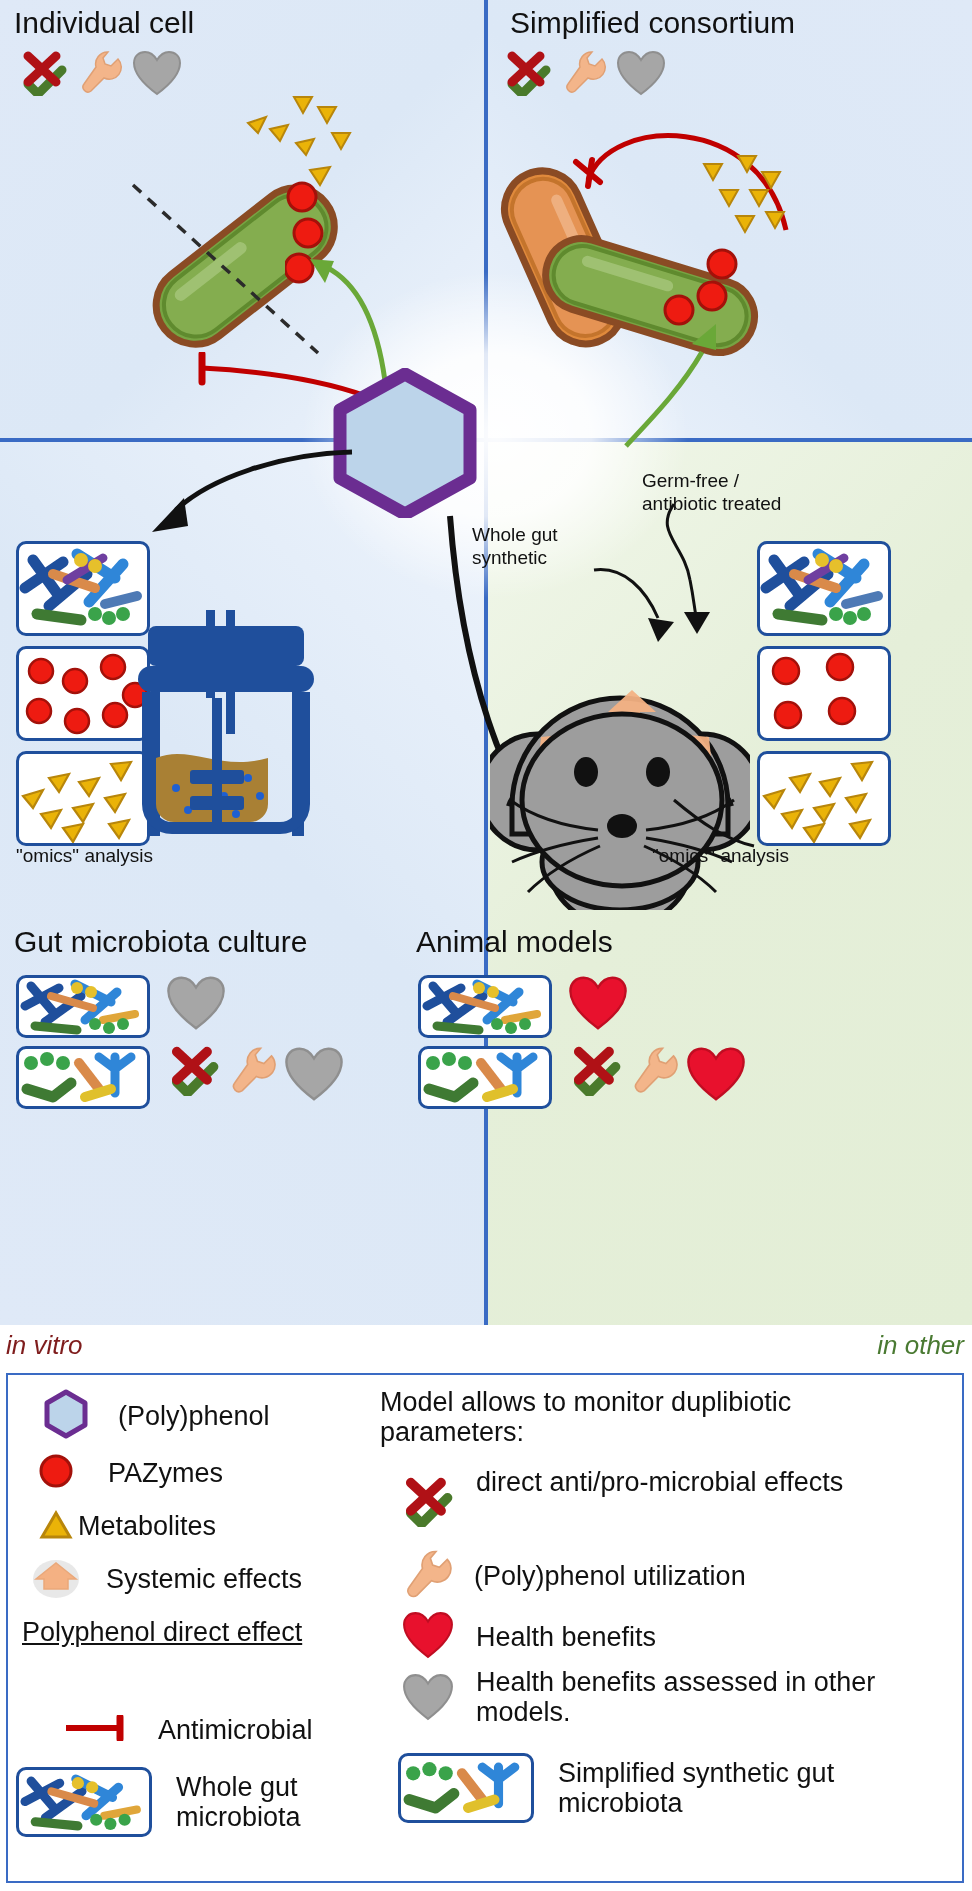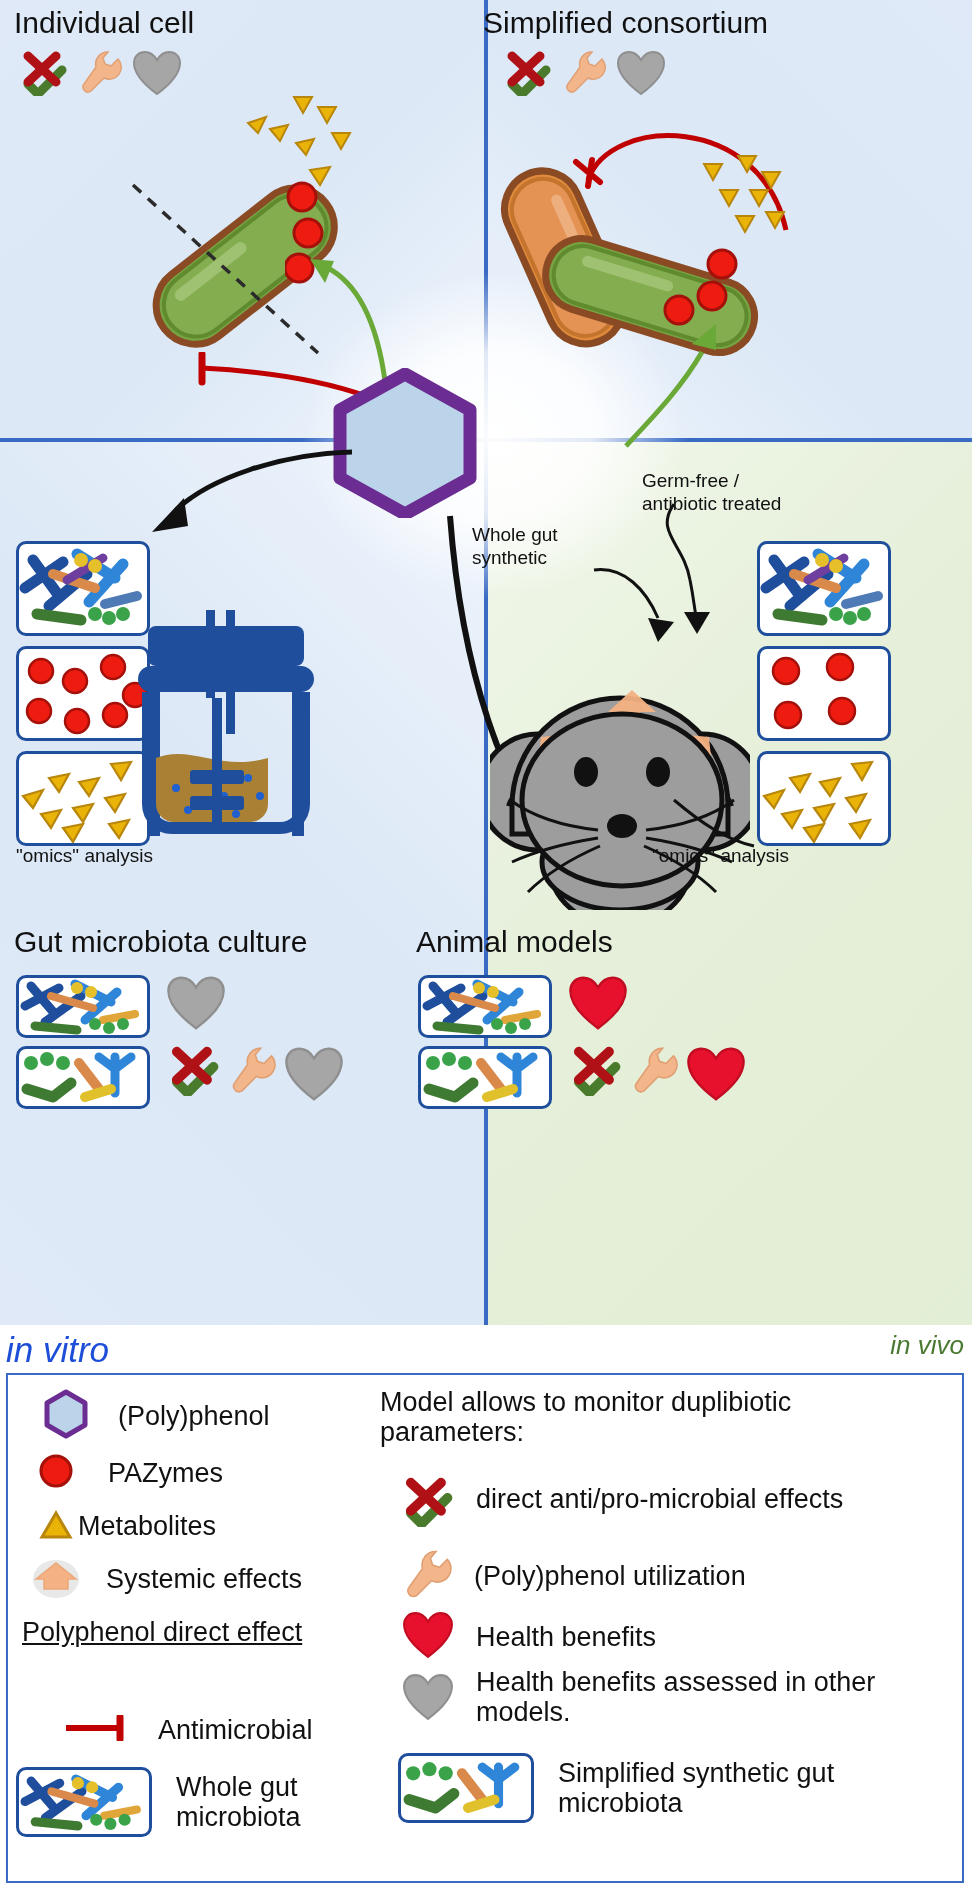--- a/index.html
+++ b/index.html
@@ -23,21 +23,21 @@
 
   
   .ic{position:absolute;}
   .ic svg{display:block;}
 
   
   #hexwrap{position:absolute;left:330px;top:368px;width:150px;height:150px;}
 
   
   #band{position:absolute;left:0;top:1325px;width:972px;height:48px;background:#fff;}
-  #invitro{position:absolute;left:6px;top:1330px;font-size:35px;font-style:italic;color:#1d4ed8;}
+  #invitro{position:absolute;left:6px;top:1330px;font-size:26px;font-style:italic;color:#7f1d1d;}
   #invivo{position:absolute;right:8px;top:1330px;font-size:26px;font-style:italic;color:#4a7a32;}
 
   
   #legend{position:absolute;left:6px;top:1373px;width:958px;height:510px;background:#fff;border:2px solid #3a6bc4;box-sizing:border-box;}
   .lg-row{position:absolute;display:flex;align-items:center;}
   .lg-txt{font-size:27px;color:#111;line-height:1.12;}
   .lg-head{font-size:27px;color:#111;text-decoration:underline;}
 
   
   .plabel{position:absolute;font-size:19px;color:#111;line-height:1.2;}
@@ -116,21 +116,21 @@
   <svg style="position:absolute;left:300px;top:245px;" width="95" height="140">
     <path d="M85 136 C78 85 62 40 26 22" stroke="#6aa838" stroke-width="5" fill="none"></path>
     <path d="M10 14 L34 16 L25 38 Z" fill="#6aa838"></path>
   </svg>
 
   <svg style="position:absolute;left:170px;top:352px;" width="200" height="50">
     <path d="M196 44 C140 24 70 18 32 16" stroke="#c00000" stroke-width="5" fill="none"></path>
     <path d="M32 2 L32 30" stroke="#c00000" stroke-width="7" stroke-linecap="round"></path>
   </svg>
 
-  <div class="qtitle" style="left:483px;top:6px;">Simplified consortium</div>
+  <div class="qtitle" style="left:510px;top:6px;">Simplified consortium</div>
 
   <div class="ic" style="left:502px;top:48px;">
     <svg width="50" height="48" viewBox="0 0 50 48">
       <path d="M10 36 L20 46 L44 22" stroke="#4a7a2b" stroke-width="9" fill="none" stroke-linecap="round"></path>
       <path d="M10 8 L38 34 M38 8 L10 34" stroke="#b01116" stroke-width="9" stroke-linecap="round"></path>
     </svg>
   </div>
   <div class="ic" style="left:562px;top:48px;">
     <svg width="44" height="48" viewBox="0 0 44 48">
       <path d="M30 4a12 12 0 0 0-12 15l-12 17a5 5 0 0 0 7 7l13-13a12 12 0 0 0 14-19l-7 7-6-2-2-6z" fill="#f3b58a" stroke="#e0a074" stroke-width="1.5"></path>
@@ -525,21 +525,21 @@
     </svg>
   </div>
   <div class="ic" style="left:686px;top:1046px;">
     <svg width="60" height="56" viewBox="0 0 50 46">
       <path d="M25 44C6 30 2 20 2 13 2 6 7 2 13 2c5 0 9 3 12 8 3-5 7-8 12-8 6 0 11 4 11 11 0 7-4 17-23 31z" fill="#e8112d" stroke="#c00d22" stroke-width="2"></path>
     </svg>
   </div>
 
   <div id="band"></div>
   <div id="invitro">in vitro</div>
-  <div id="invivo">in vivo</div>
+  <div id="invivo">in other</div>
 
   <div id="legend">
 
     <div class="lg-row" style="left:36px;top:14px;">
       <span>
         <svg width="44" height="50" viewBox="0 0 44 50">
             <polygon points="22,3 41,14 41,36 22,47 3,36 3,14" fill="#bcd4ea" stroke="#6b2d91" stroke-width="5" stroke-linejoin="round"></polygon>
           </svg>
       </span>
       <span class="lg-txt" style="margin-left:30px;">(Poly)phenol</span>
@@ -581,21 +581,21 @@
         <svg width="68" height="26" viewBox="0 0 68 26">
           <path d="M2 13 L56 13" stroke="#c00000" stroke-width="6"></path>
           <path d="M56 2 L56 24" stroke="#c00000" stroke-width="7" stroke-linecap="round"></path>
         </svg>
       </span>
       <span class="lg-txt" style="margin-left:26px;">Antimicrobial</span>
     </div>
 
     <div class="lg-txt" style="position:absolute;left:372px;top:12px;width:560px;">Model allows to monitor duplibiotic parameters:</div>
 
-    <div class="lg-row" style="left:392px;top:92px;align-items:center;">
+    <div class="lg-row" style="left:392px;top:92px;align-items:flex-start;">
       <span style="margin-top:6px;">
         <svg width="54" height="54" viewBox="0 0 50 48">
           <path d="M10 36 L20 46 L44 22" stroke="#4a7a2b" stroke-width="9" fill="none" stroke-linecap="round"></path>
           <path d="M10 8 L38 34 M38 8 L10 34" stroke="#b01116" stroke-width="9" stroke-linecap="round"></path>
         </svg>
       </span>
       <span class="lg-txt" style="margin-left:22px;width:490px;">direct anti/pro-microbial effects</span>
     </div>
 
     <div class="lg-row" style="left:394px;top:172px;">

